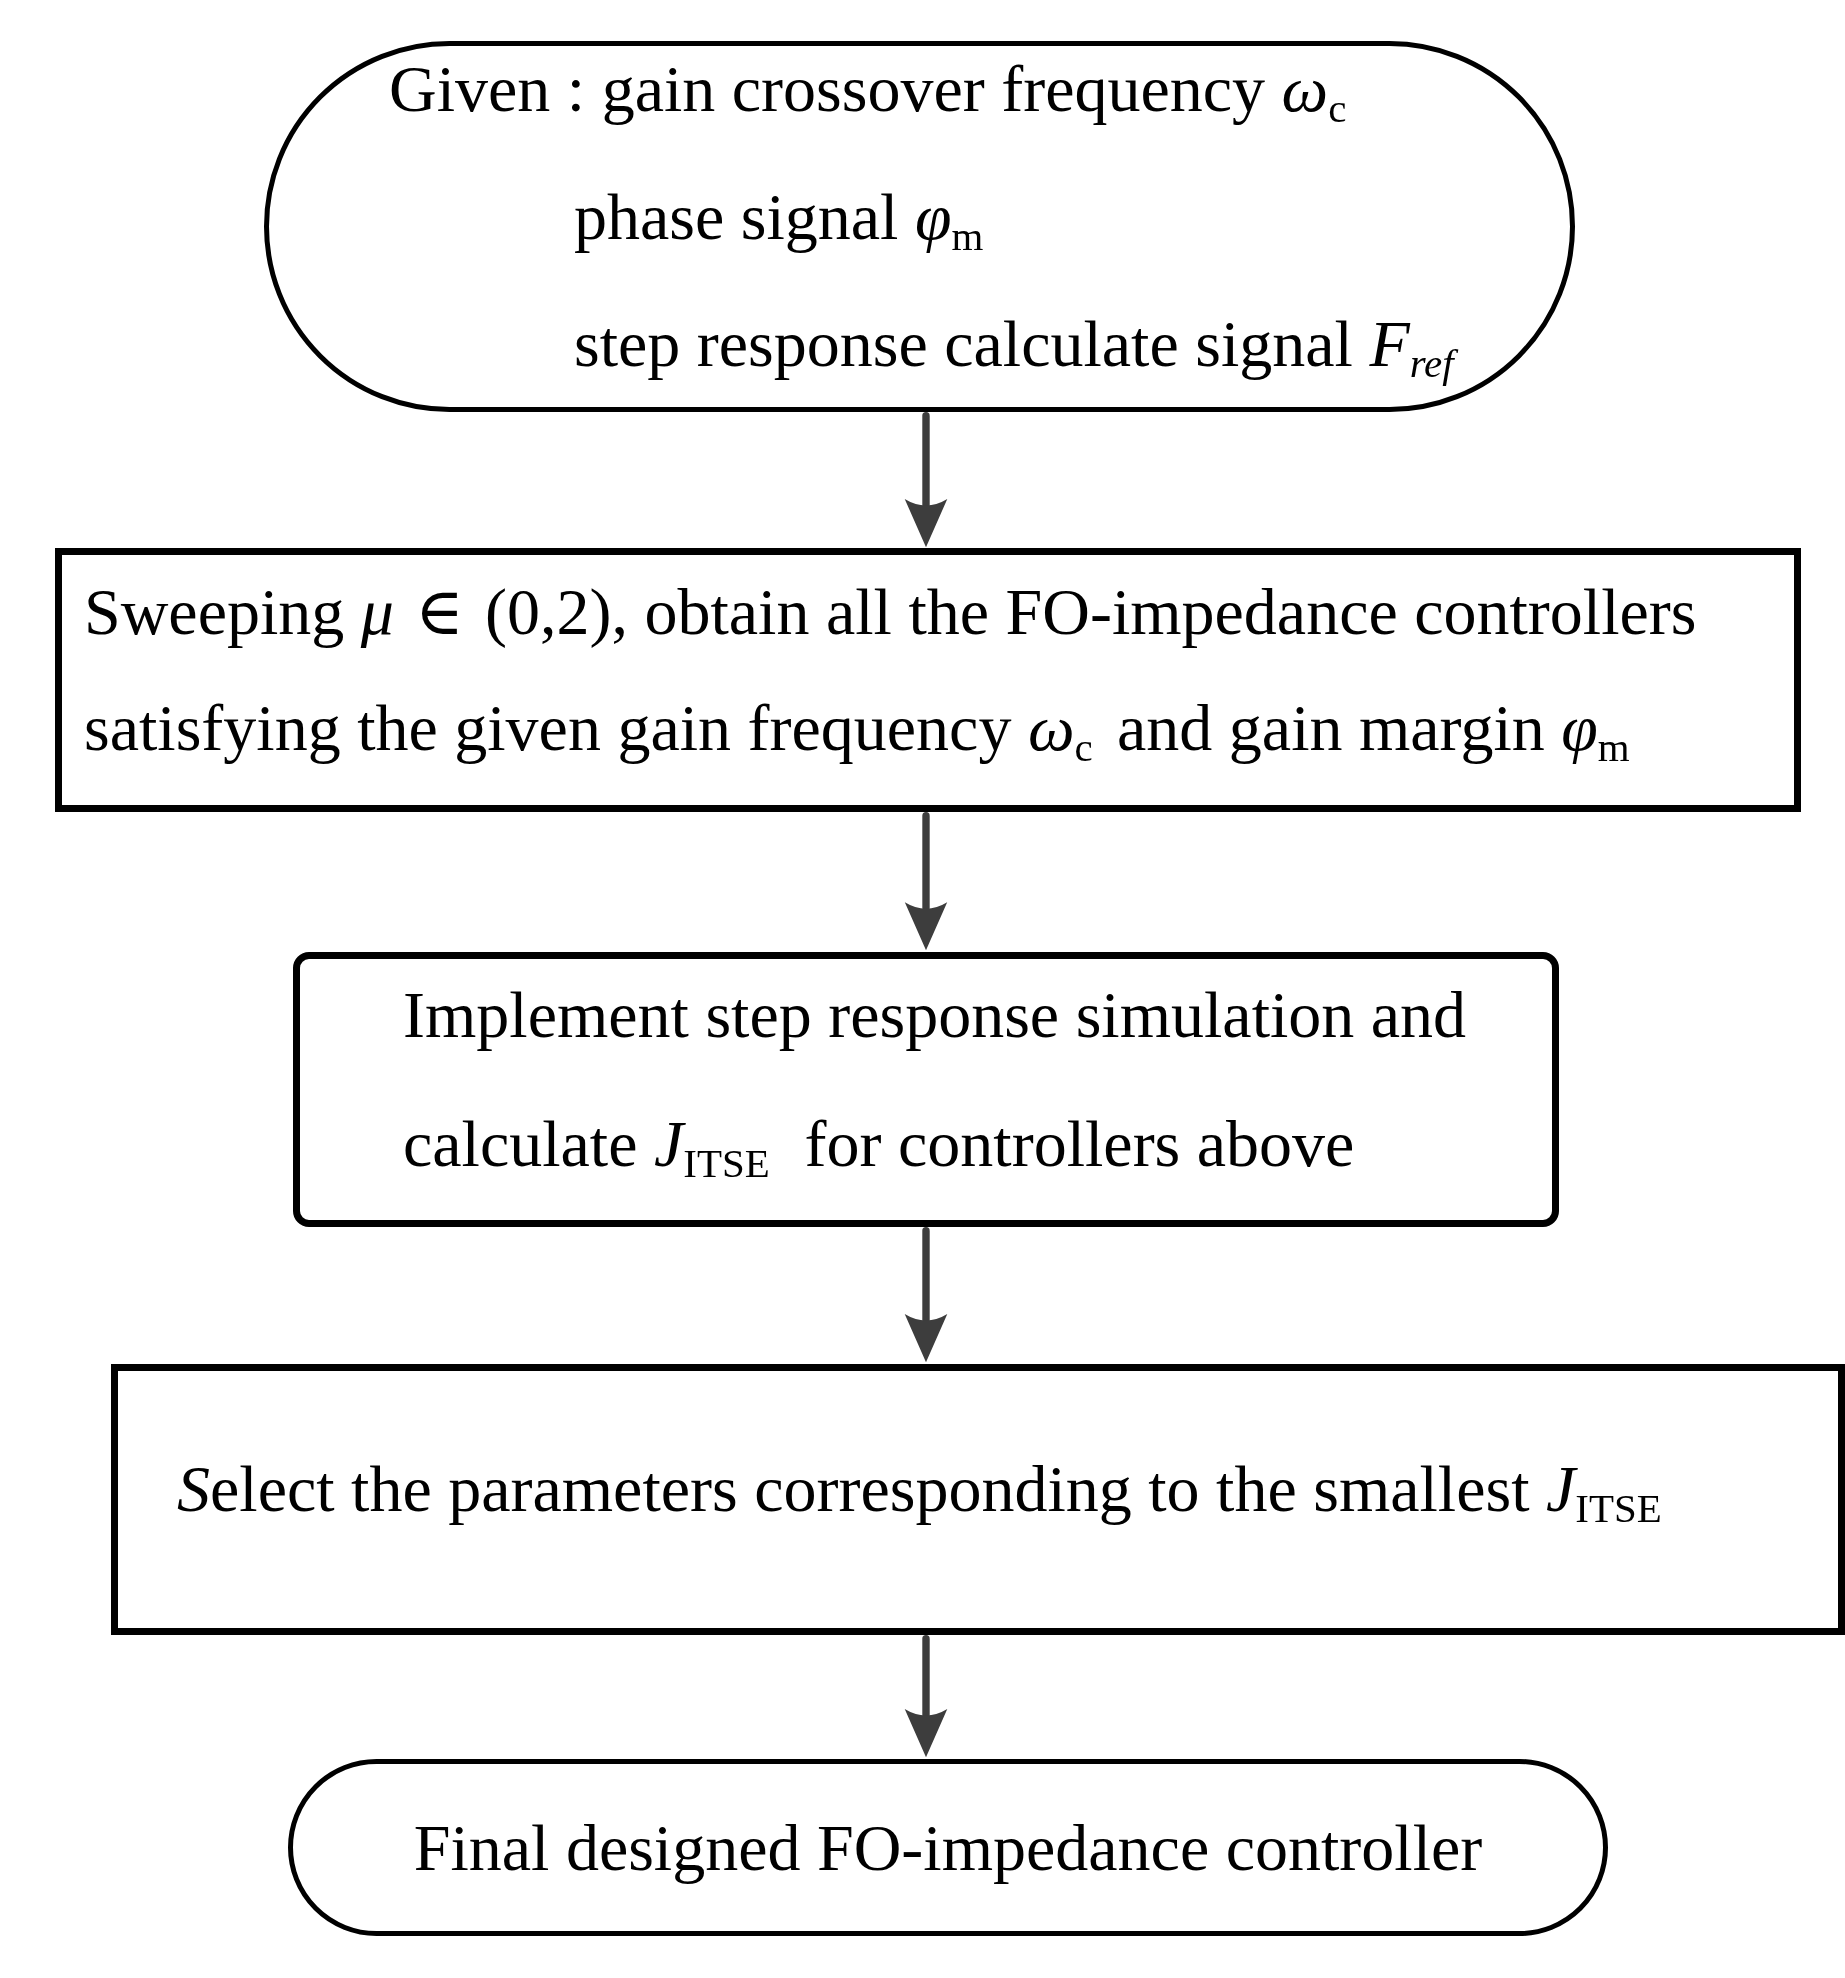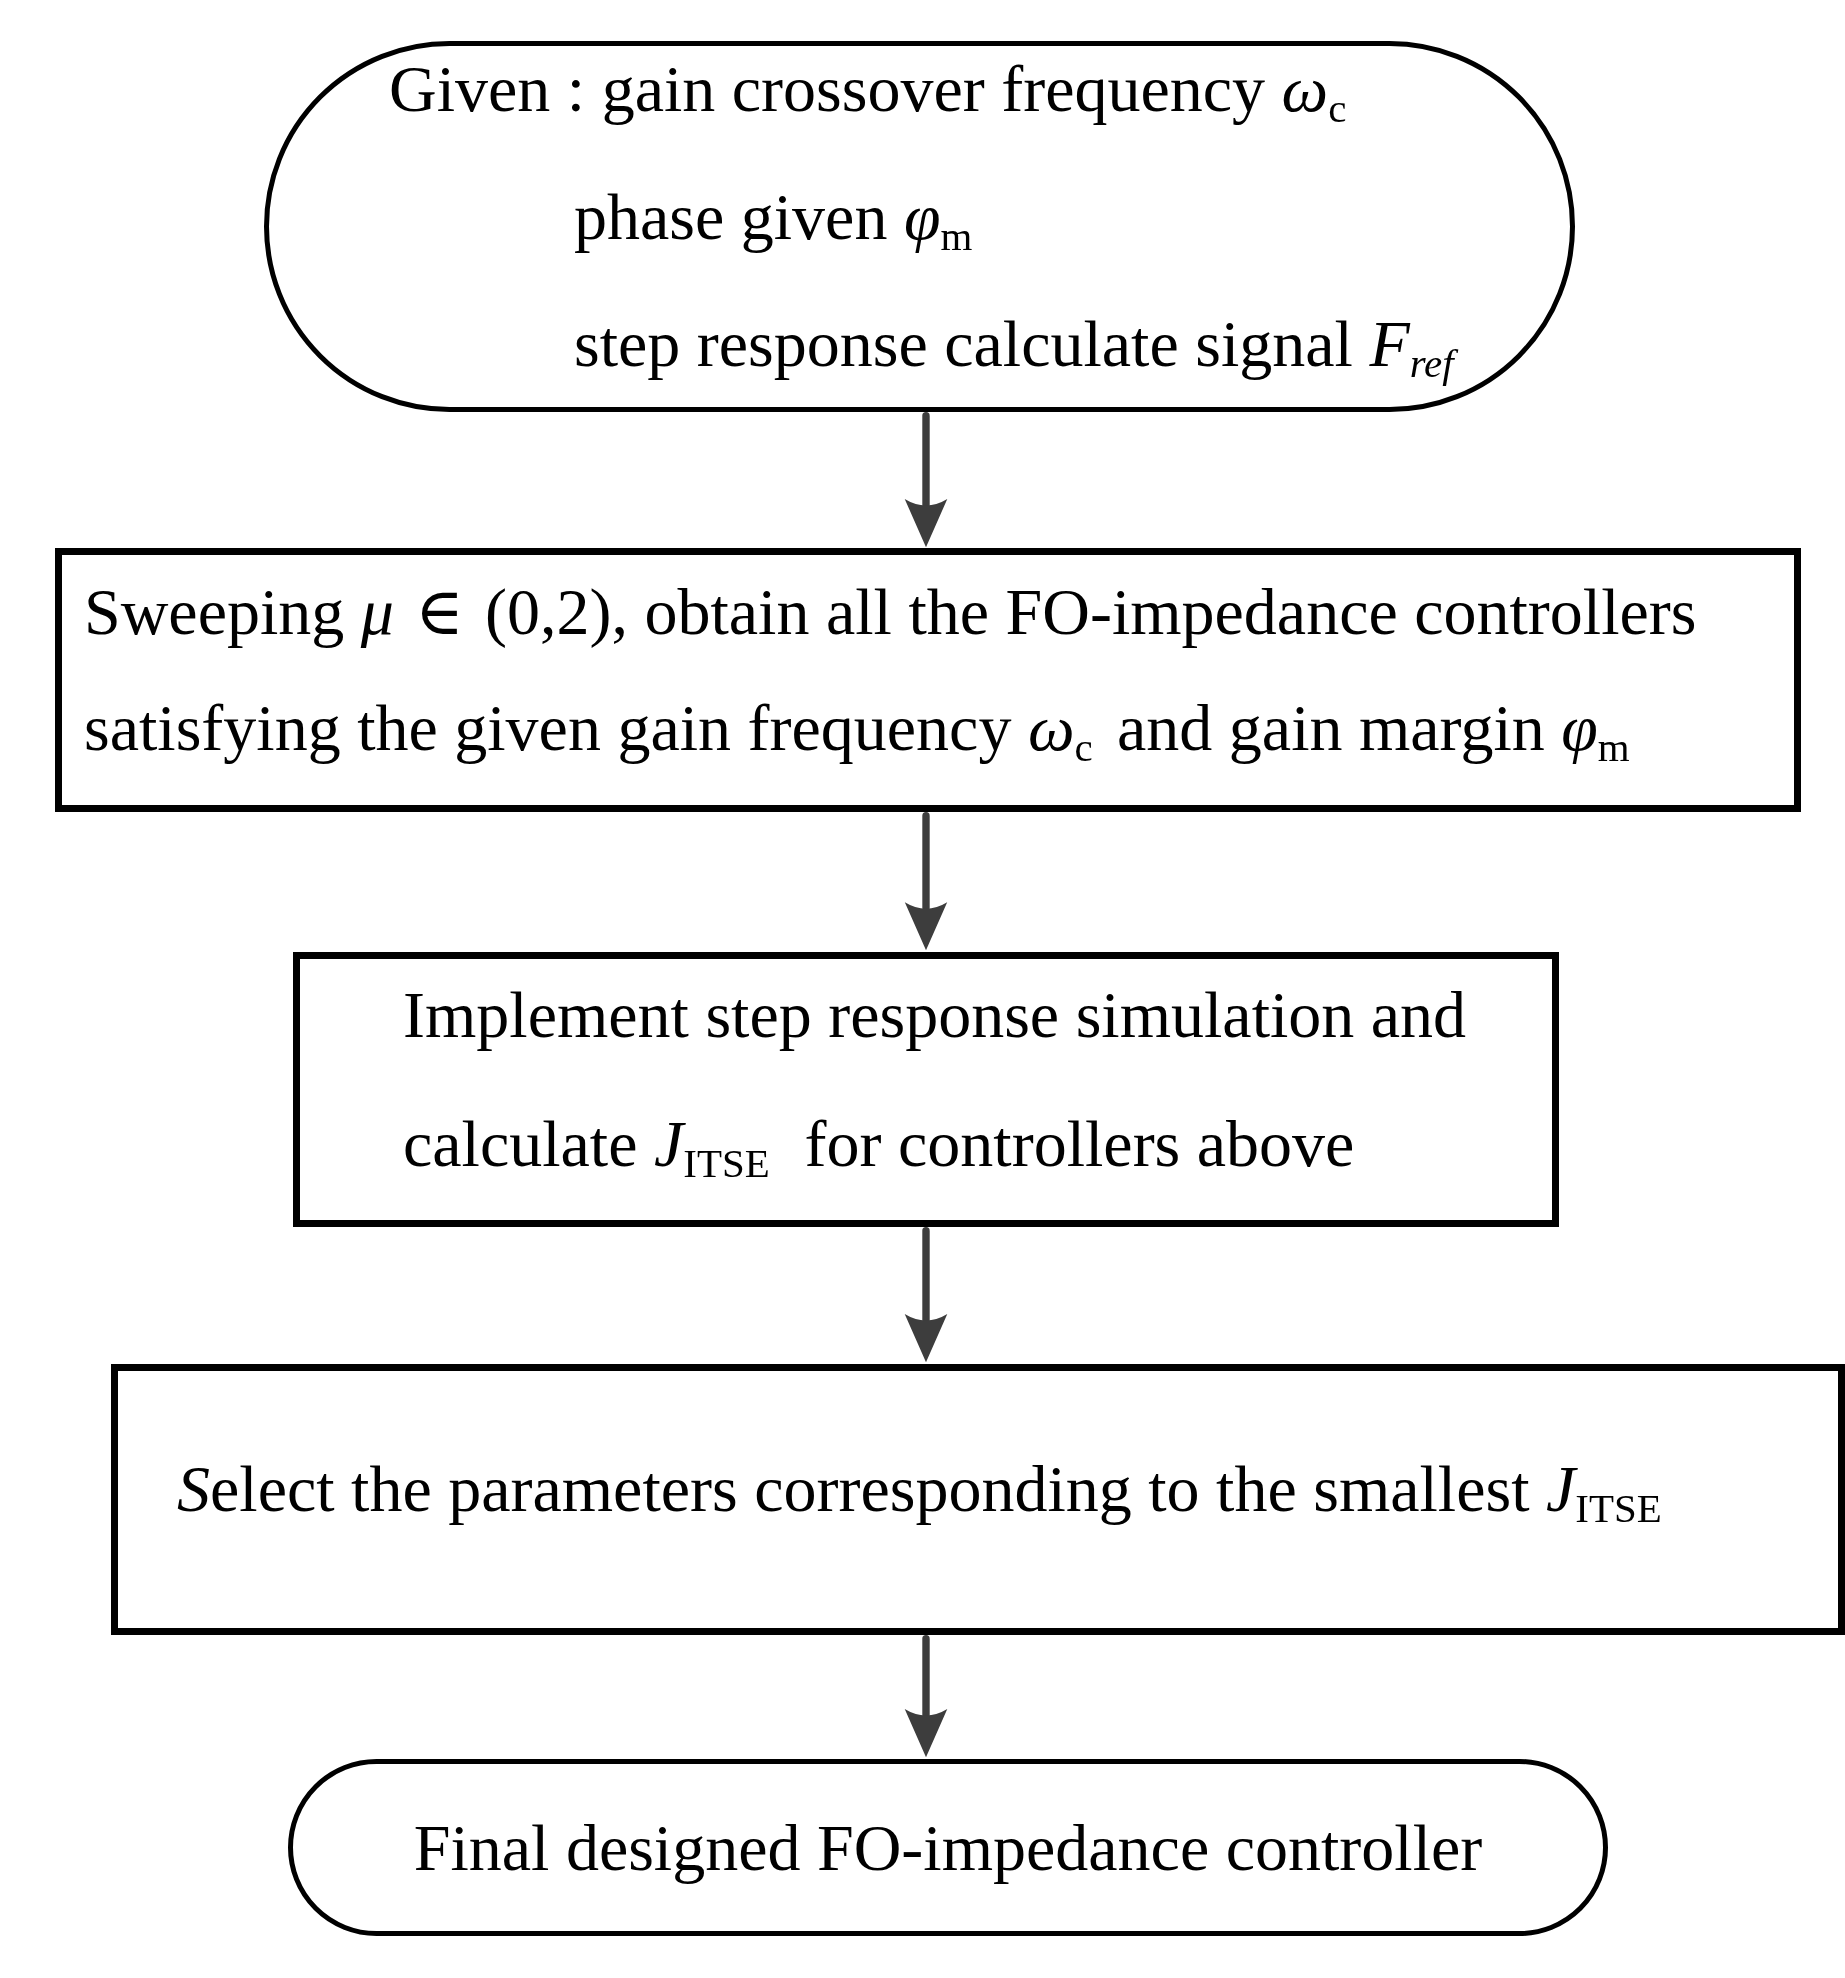--- a/index.html
+++ b/index.html
@@ -45,20 +45,21 @@
 
   #node-sweep {
     left: 55px; top: 548px; width: 1746px; height: 264px;
     padding-left: 22px;
   }
   #node-sweep .tline { line-height: 116px; }
 
   #node-simulate {
     left: 293px; top: 952px; width: 1266px; height: 275px;
     padding-left: 103px;
+    border-radius: 16px;
   }
   #node-simulate .tline { line-height: 129px; }
 
   #node-select {
     left: 111px; top: 1364px; width: 1734px; height: 271px;
     padding-left: 59px;
   }
   #node-select .tline { line-height: 122px; }
 
   #node-final {
@@ -90,21 +91,21 @@
   #arrow-4 { top: 1635px; height: 124px; }
   .flow-arrow svg { display: block; width: 100%; height: 100%; }
 </style>
 </head>
 <body>
 
 <div class="canvas">
 
   <div class="node terminator" id="node-given">
     <div class="tline"><span>Given : </span><span>gain crossover frequency </span><span class="it">ω</span><span class="sub">c</span></div>
-    <div class="tline indented"><span>phase given </span><span class="it">φ</span><span class="sub">m</span></div>
+    <div class="tline indented"><span>phase signal </span><span class="it">φ</span><span class="sub">m</span></div>
     <div class="tline indented"><span>step response calculate signal </span><span class="it">F</span><span class="sub it">ref</span></div>
   </div>
 
   <div class="flow-arrow" id="arrow-1">
     <svg viewBox="0 0 56 148">
       <line x1="28" y1="4" x2="28" y2="100" stroke="#3d3d3d" stroke-width="8" stroke-linecap="round"></line>
       <path d="M28 146 L5 94 Q28 108 51 94 Z" fill="#3d3d3d"></path>
     </svg>
   </div>
 

